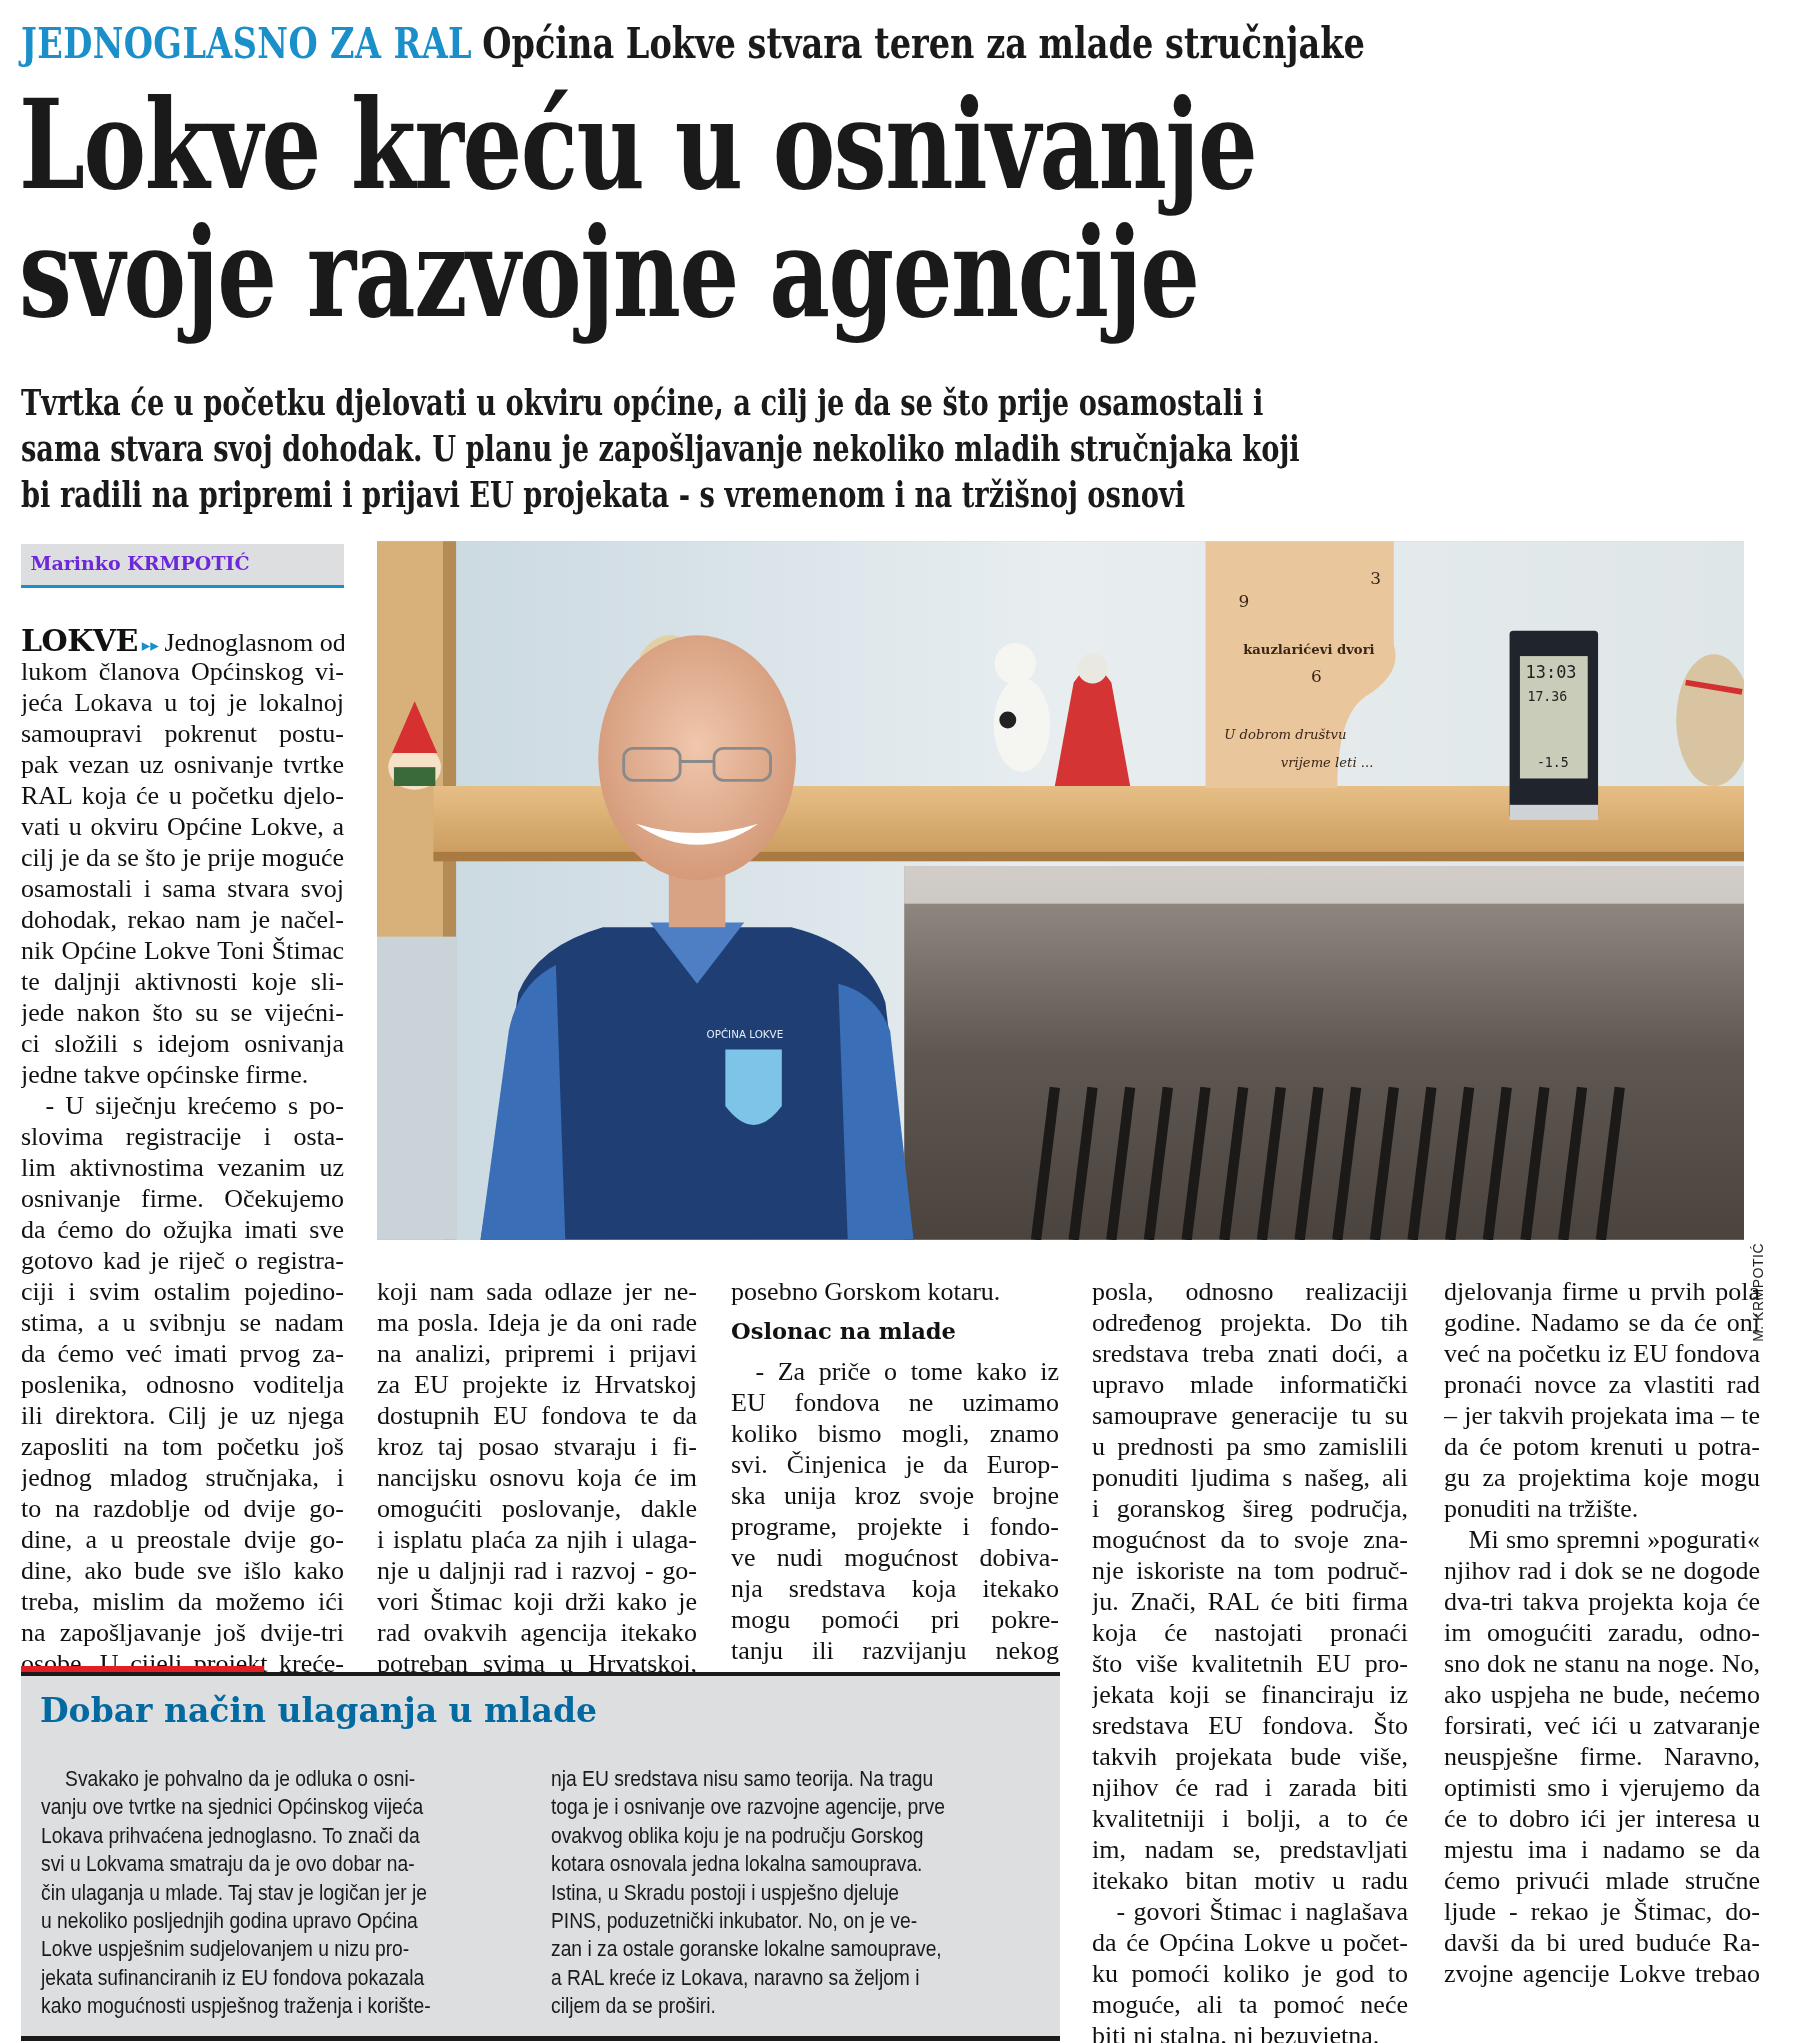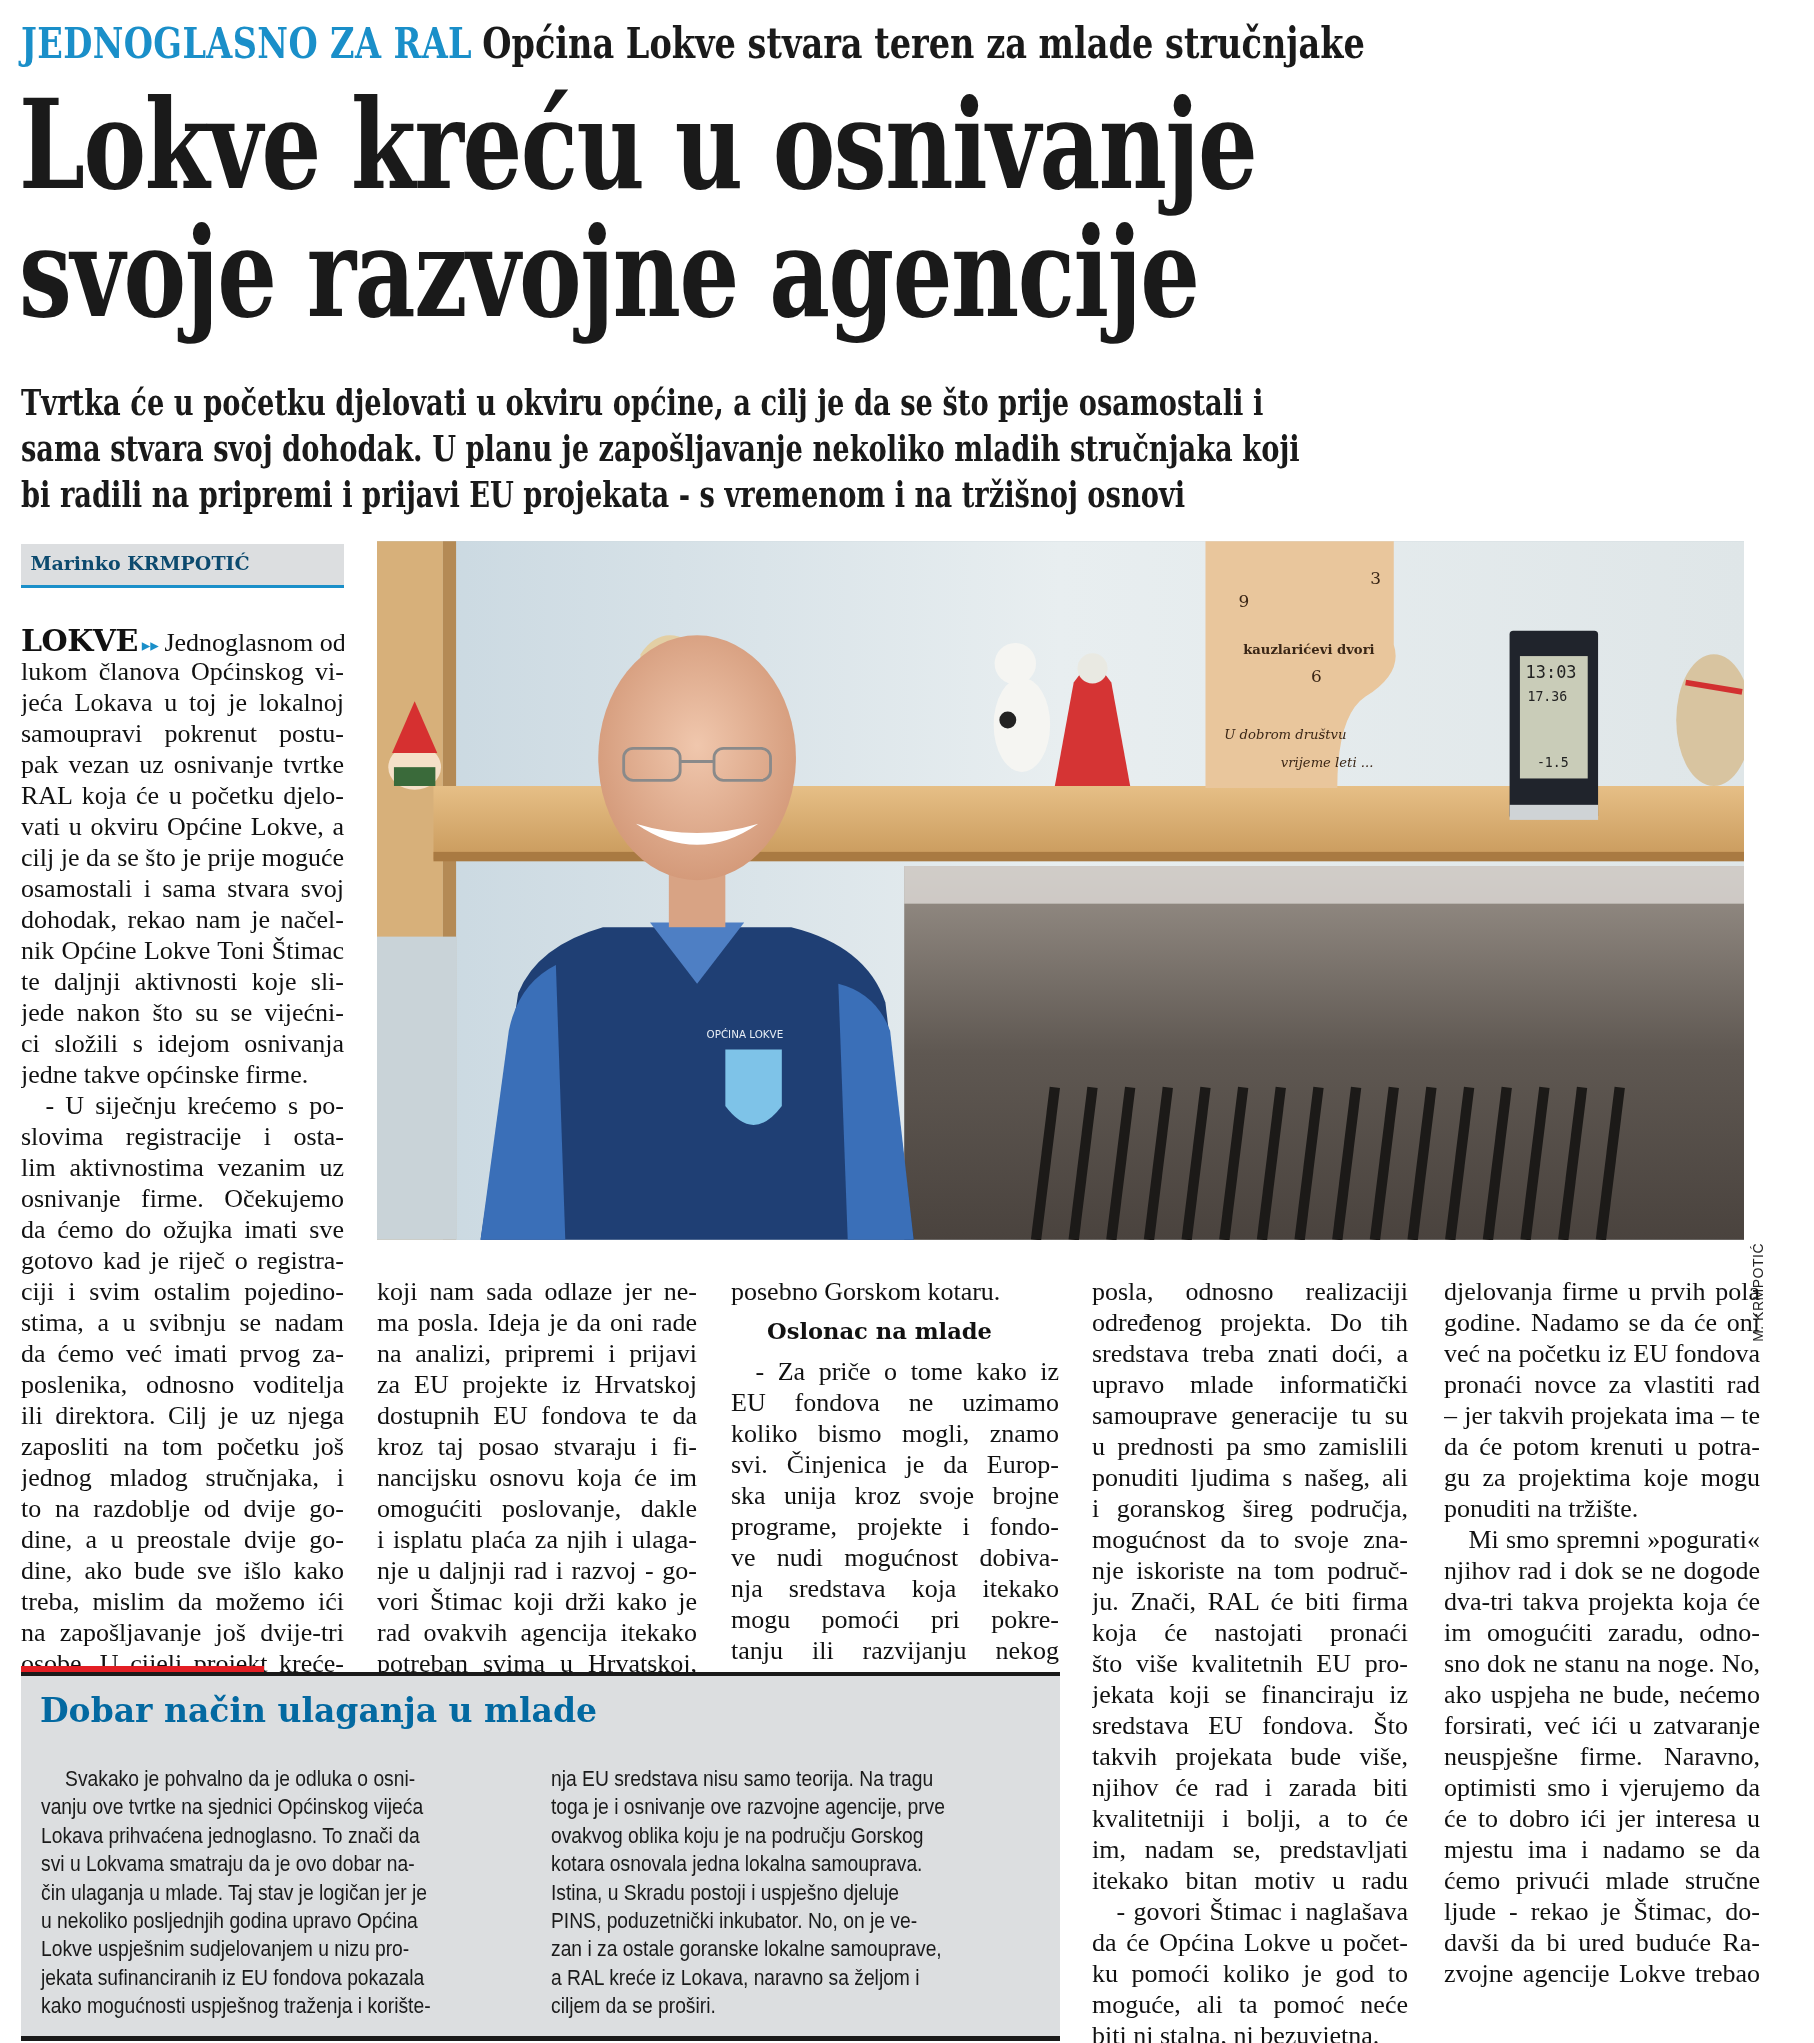--- a/index.html
+++ b/index.html
@@ -6,33 +6,33 @@
   body { width:1815px; height:2043px; position:relative; overflow:hidden; color:#1a1a1a; }
   .abs { position:absolute; }
   .kicker { left:21px; top:13px; height:60px; white-space:nowrap; font-family:"DejaVu Serif", serif; font-weight:bold; font-size:43px; line-height:60px; transform:scaleX(0.78); transform-origin:left top; }
   .kicker .tag { color:#1a8fc9; letter-spacing:0.5px; }
   .kicker .sub { color:#1a1a1a; margin-left:13px; }
   .headline { left:19px; top:81px; width:2260px; font-family:"DejaVu Serif", serif; font-weight:bold; font-size:124px; line-height:128px; letter-spacing:-1.9px; transform:scaleX(0.757); transform-origin:left top; }
   .headline div { white-space:nowrap; }
   .deck { left:21px; top:380px; width:2166px; font-family:"DejaVu Serif", serif; font-weight:bold; font-size:35px; line-height:46px; transform:scaleX(0.78); transform-origin:left top; }
   .deck div { white-space:nowrap; }
   .byline { left:21px; top:544px; width:323px; height:41px; background:#dcdee0; border-bottom:3.8px solid #1a8fc9; }
-  .byline span { position:absolute; left:9.4px; top:7.5px; font-family:"DejaVu Serif", serif; font-weight:bold; font-size:19px; color:#0c4a6e; white-space:nowrap; }
+  .byline span { position:absolute; left:9.4px; top:7.5px; font-family:"DejaVu Serif", serif; font-weight:bold; font-size:19px; color:#6d28d9; white-space:nowrap; }
   .photo { left:377px; top:541px; width:1367px; height:699px; overflow:hidden; background:#c9d4da; }
   .credit { left:1750px; top:1243px; width:21px; height:122px; }
   .credit span { position:absolute; left:0; top:0; white-space:nowrap; font-family:"Liberation Sans", sans-serif; font-size:14px; color:#222; transform:rotate(-90deg) translate(-100%, 0); transform-origin:left top; letter-spacing:0.5px; }
   .caption { left:1215px; top:907px; width:527px; text-align:right; font-family:"DejaVu Serif", serif; font-weight:bold; font-size:18px; line-height:29px; color:#1d1d1d; }
   .caption div { white-space:nowrap; }
   .col { font-family:"Liberation Serif", serif; font-size:26px; line-height:31px; color:#111; }
   .col .ln { white-space:nowrap; display:block; text-align-last:justify; text-align:justify; overflow:hidden; height:31px; }
   .col .ln.last { text-align-last:left; }
   .col .ln.indent { padding-left:24.5px; }
   .lead { font-family:"DejaVu Serif", serif; font-weight:bold; font-size:30px; letter-spacing:-0.5px; }
   .arrow { color:#1a8fc9; font-size:17px; margin:0 5.6px 0 3.8px; }
-  .subhead { font-family:"DejaVu Serif", serif; font-weight:bold; font-size:22.6px; line-height:49px; height:49px; white-space:nowrap;margin-left:36px; }
+  .subhead { font-family:"DejaVu Serif", serif; font-weight:bold; font-size:22.6px; line-height:49px; height:49px; white-space:nowrap; }
   .box { left:21px; top:1672px; width:1039px; height:360px; background:#dcdee0; border-top:4.7px solid #1a1a1a; border-bottom:5.6px solid #1a1a1a; }
   .box-red { left:21px; top:1666px; width:243px; height:11.3px; background:#e31e24; }
   .box-title { left:40px; top:1691px; font-family:"DejaVu Serif", serif; font-weight:bold; font-size:33px; white-space:nowrap; color:#0369a1; }
   .boxcol { font-family:"Liberation Sans", sans-serif; font-size:22.4px; line-height:28.4px; color:#1a1a1a; transform:scaleX(0.86); transform-origin:left top; }
   .boxcol .ln { display:block; white-space:nowrap; height:28.4px; }
   .boxcol .ln.indent { padding-left:28px; }
 </style>
 </head>
 <body>
 

